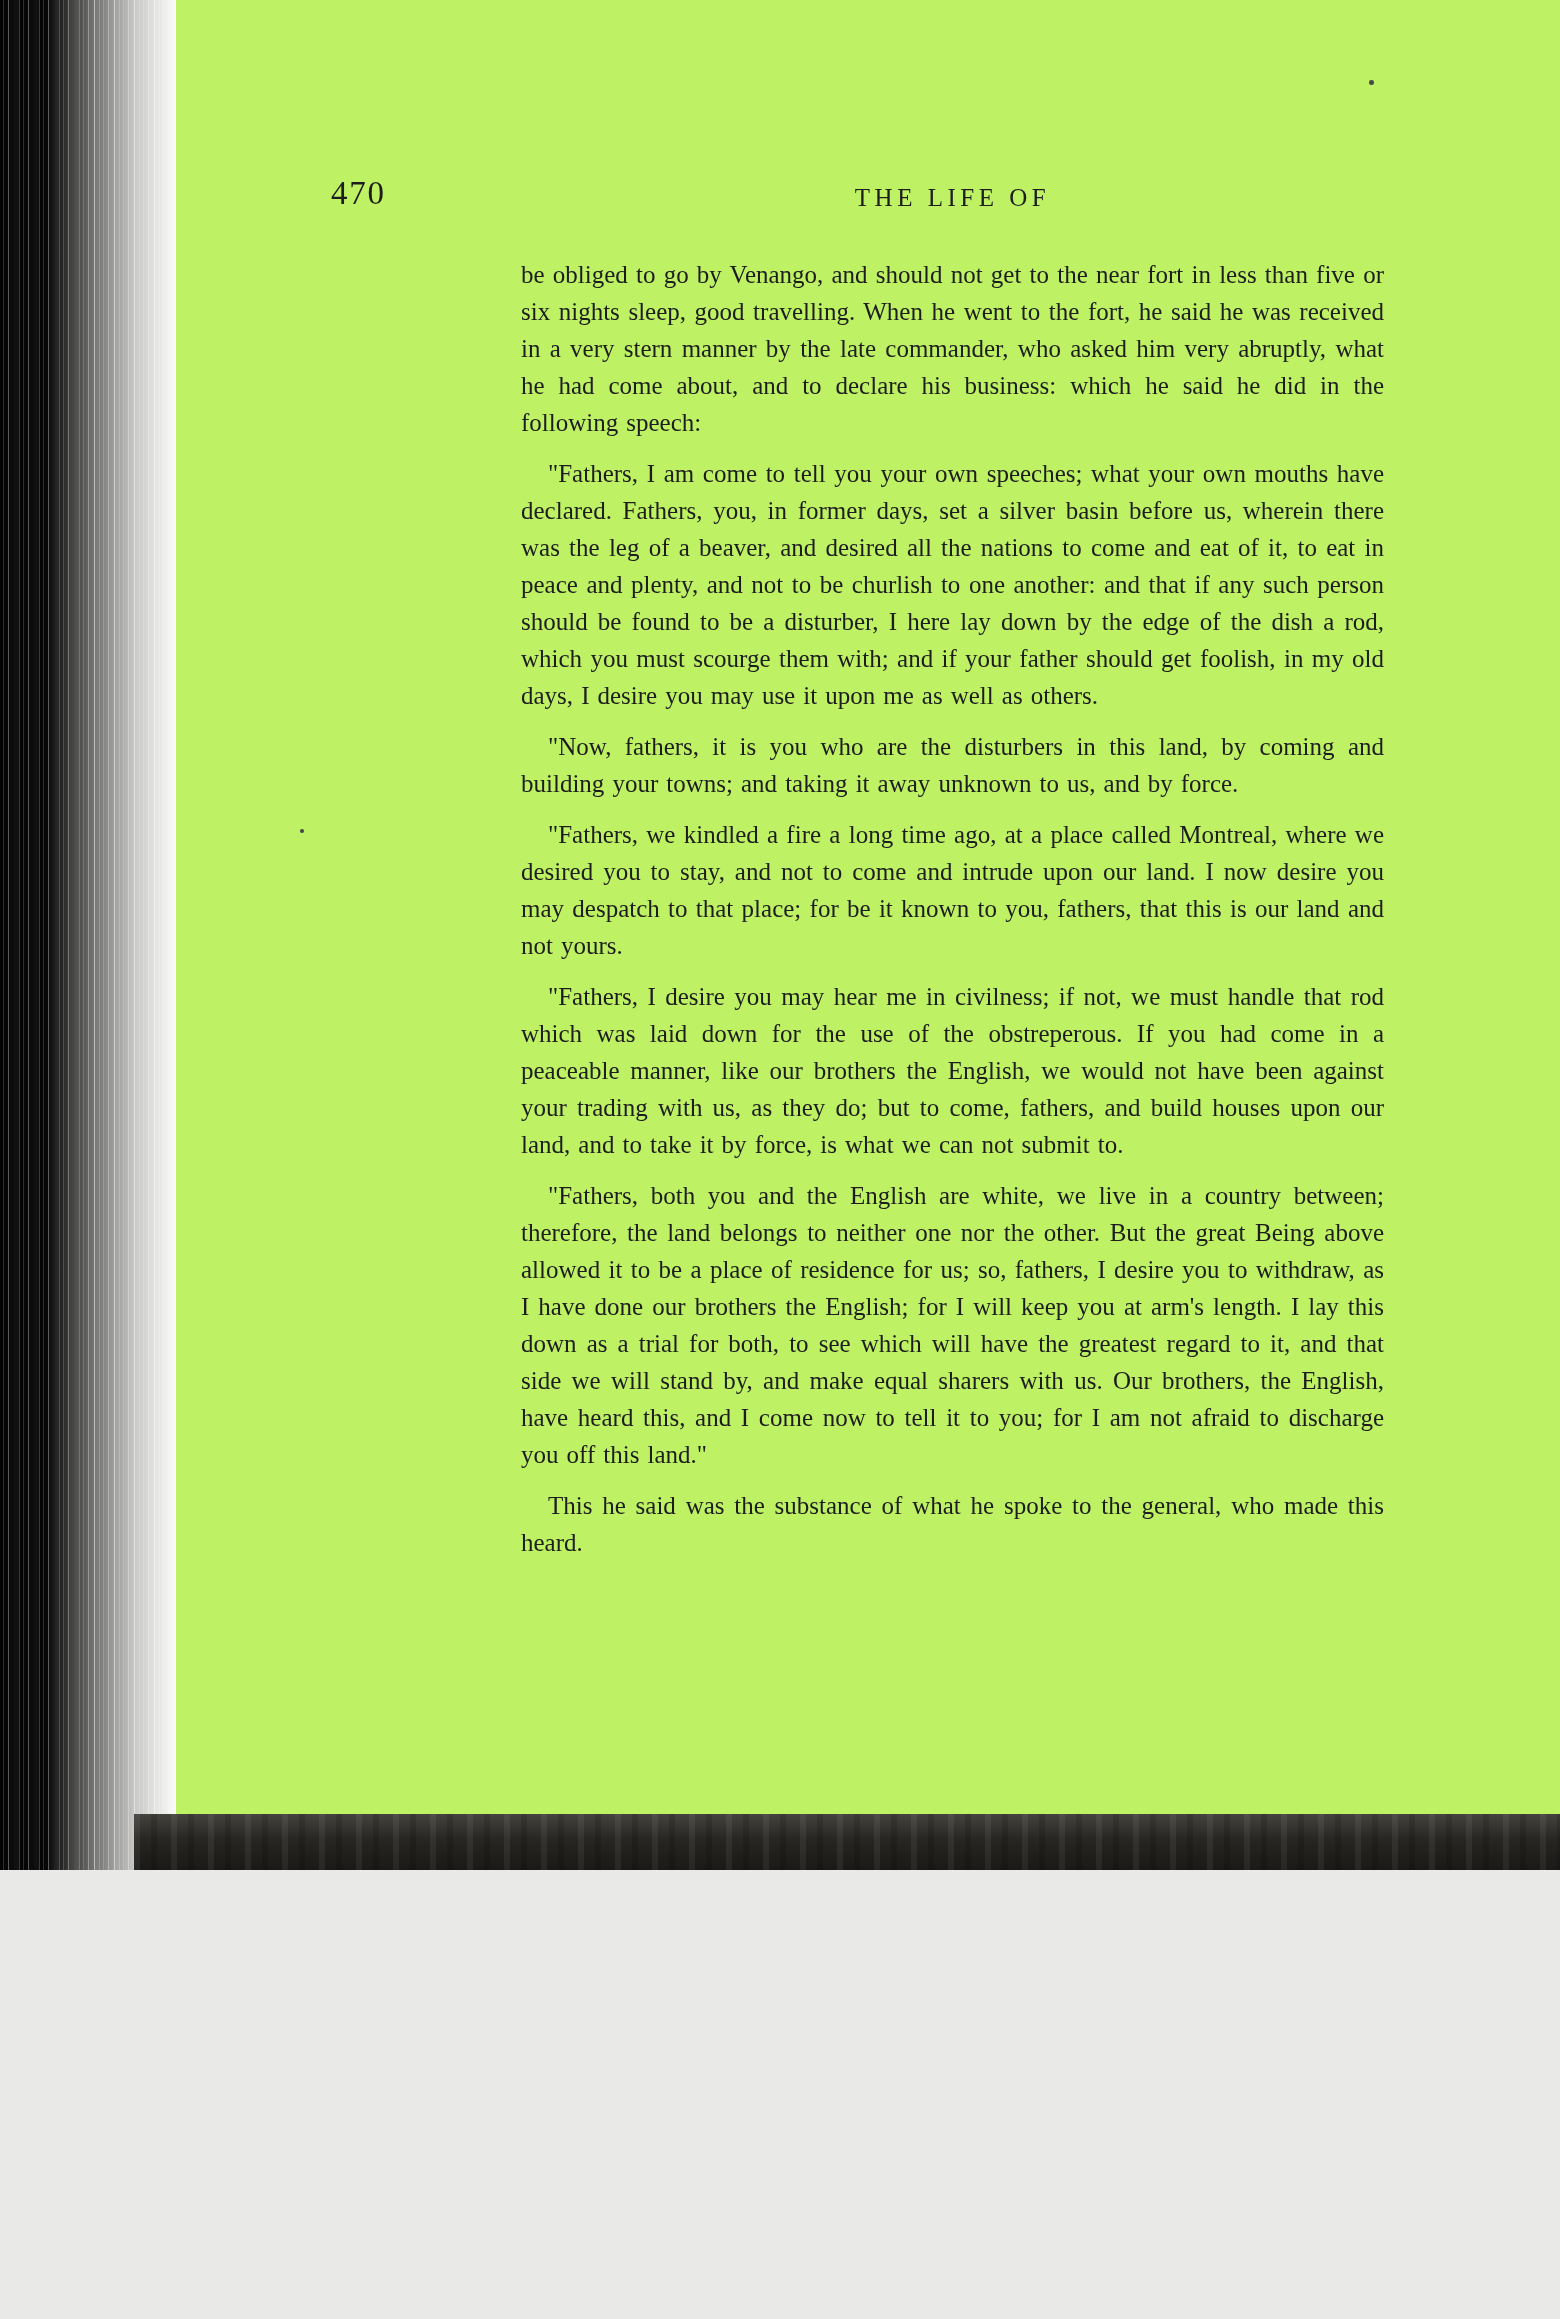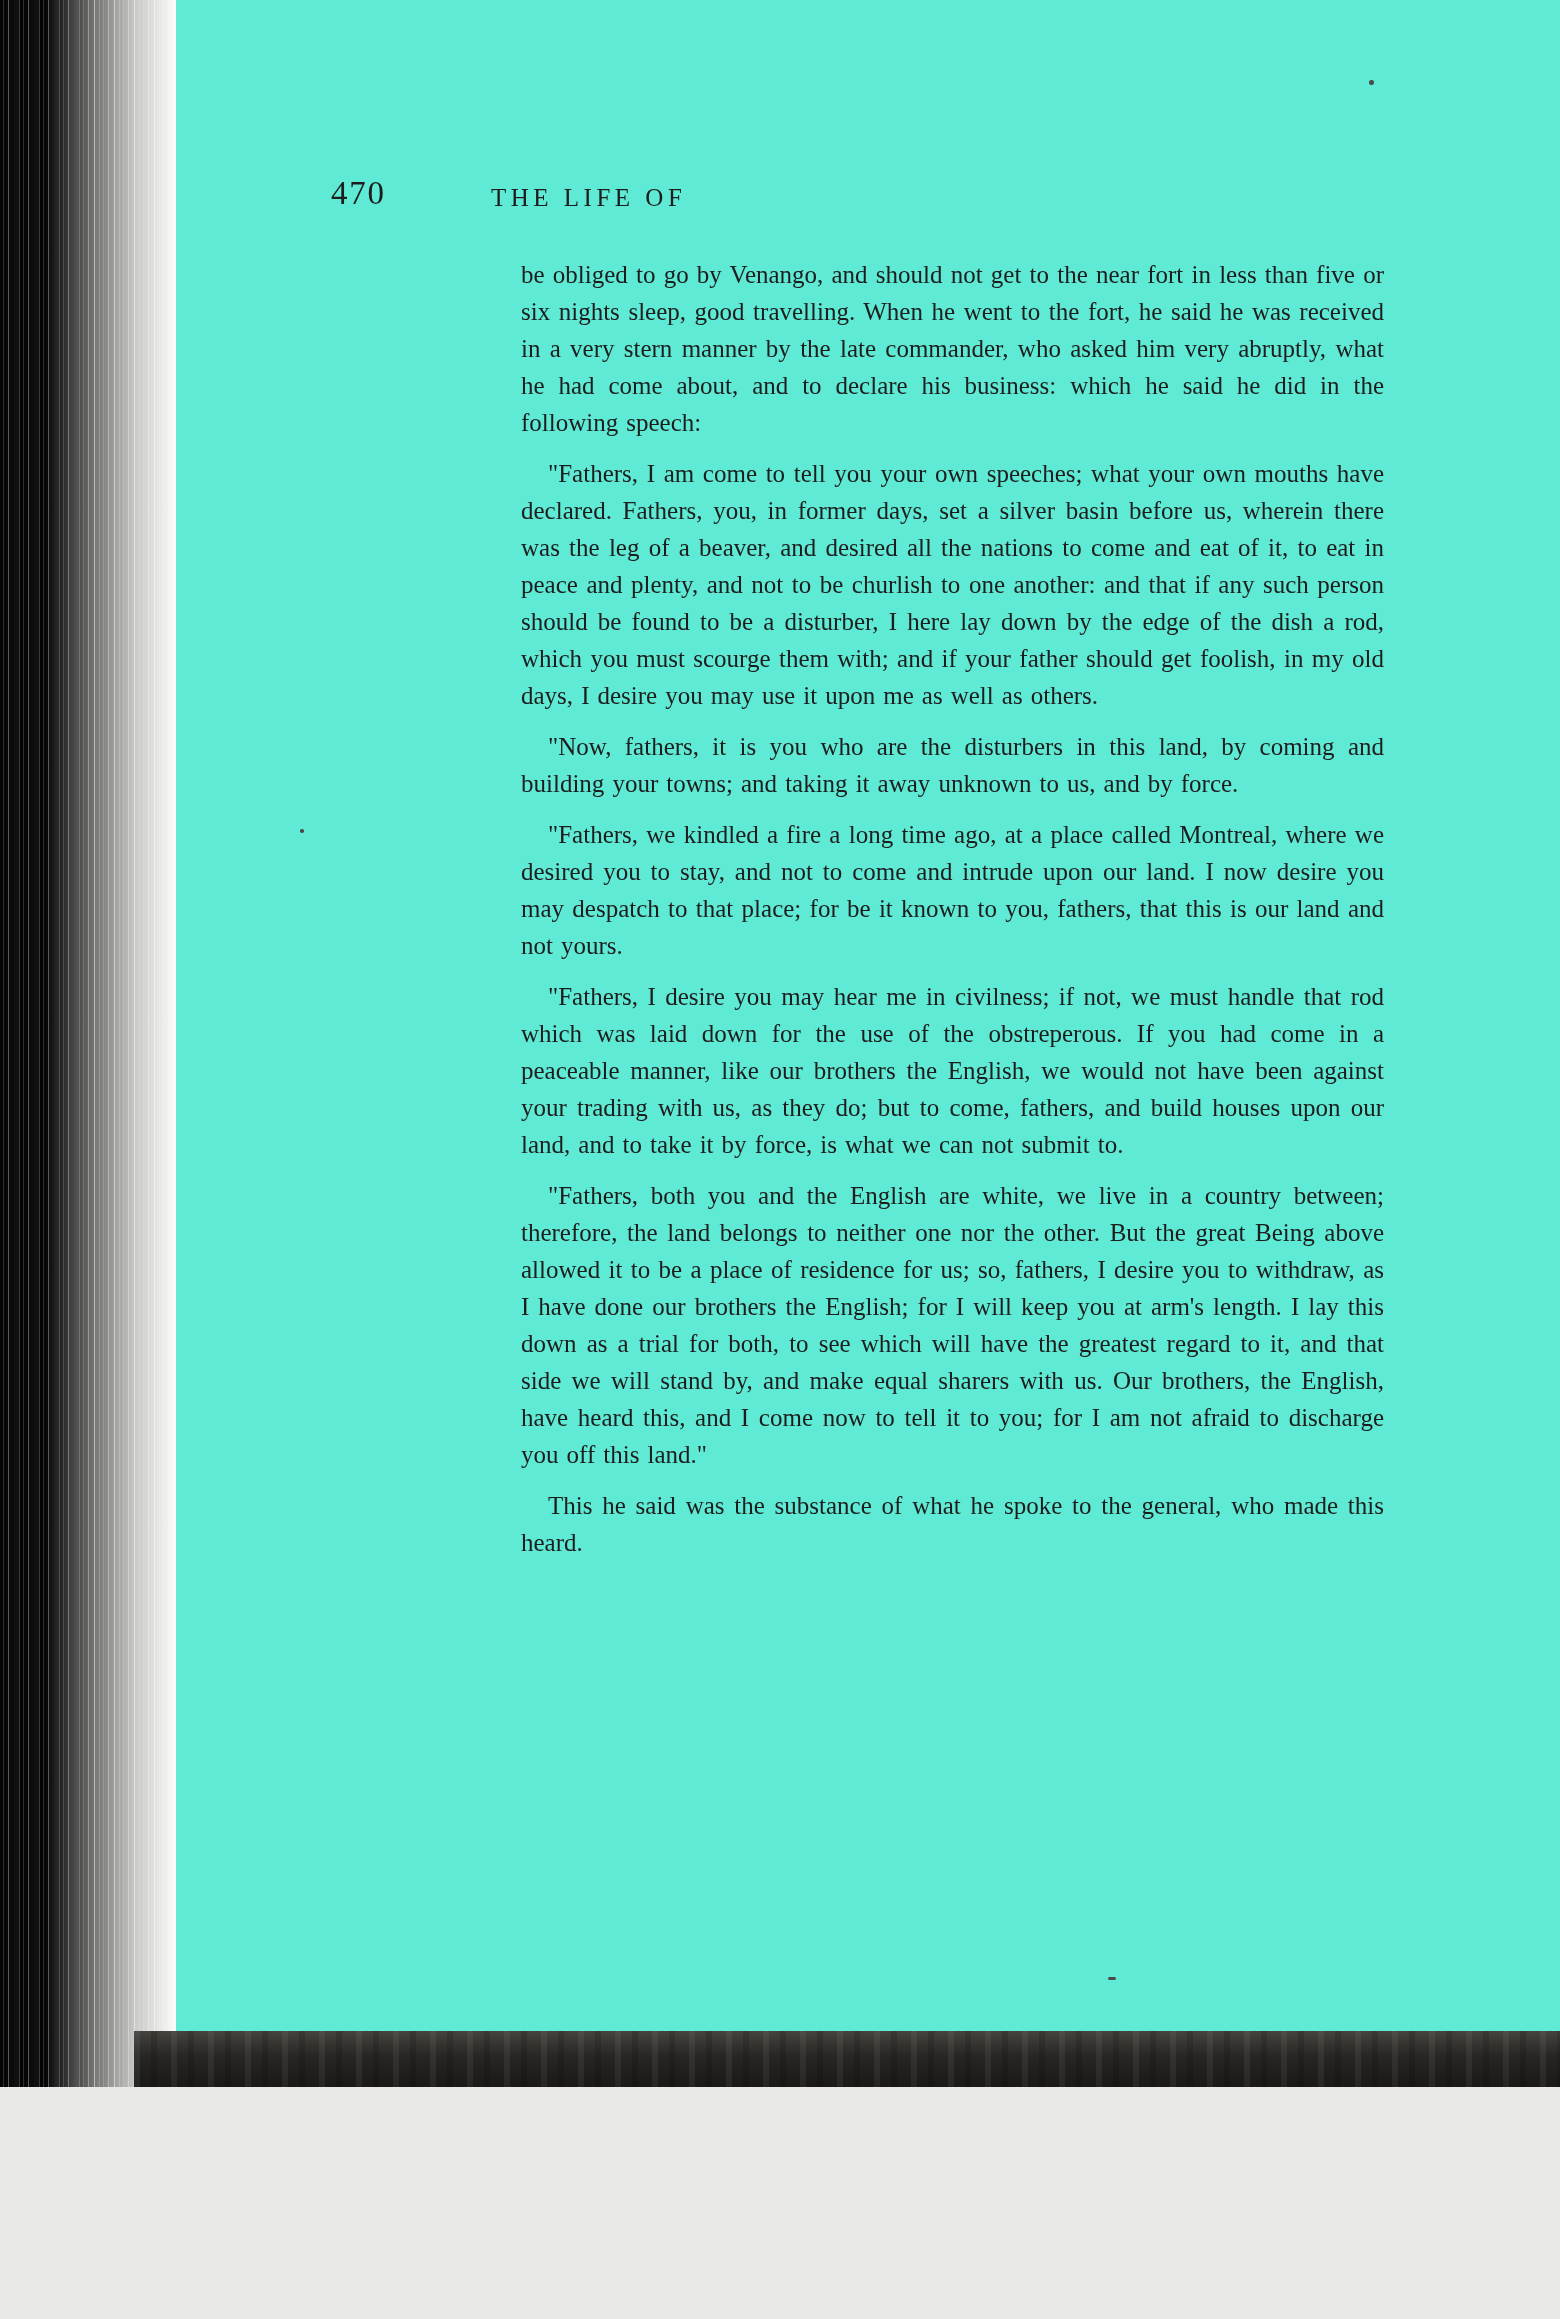--- a/index.html
+++ b/index.html
@@ -3,22 +3,22 @@
 <meta charset="utf-8">
 <style>
   html, body {
     margin: 0;
     padding: 0;
     background: #e9e9e7;
   }
   .page {
     position: relative;
     width: 1560px;
-    height: 2087px;
-    background: #5eead4;
+    height: 1870px;
+    background: #bef264;
     overflow: hidden;
     font-family: "Liberation Serif", "DejaVu Serif", serif;
     color: #1d1d1d;
   }
   
   .gutter {
     position: absolute;
     left: 0;
     top: 0;
     width: 176px;
@@ -57,23 +57,24 @@
   }
   .page-number {
     position: absolute;
     left: 331px;
     top: 175px;
     font-size: 33px;
     letter-spacing: 1.8px;
   }
   .running-header {
     position: absolute;
-    left: 491px;
+    left: 507px;
     width: 891px;
     top: 184px;
+    text-align: center;
     font-size: 25px;
     letter-spacing: 4.5px;
   }
   .body-text {
     position: absolute;
     left: 507px;
     top: 242px;
     width: 891px;
     font-size: 25px;
     line-height: 37px;

